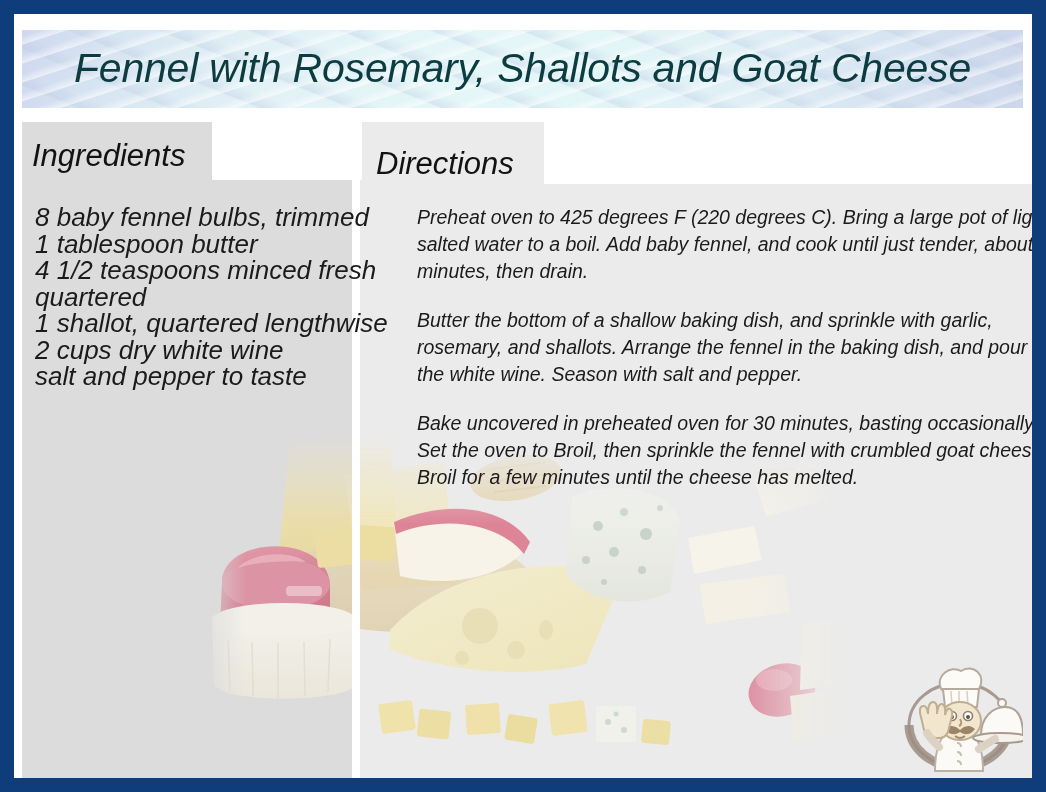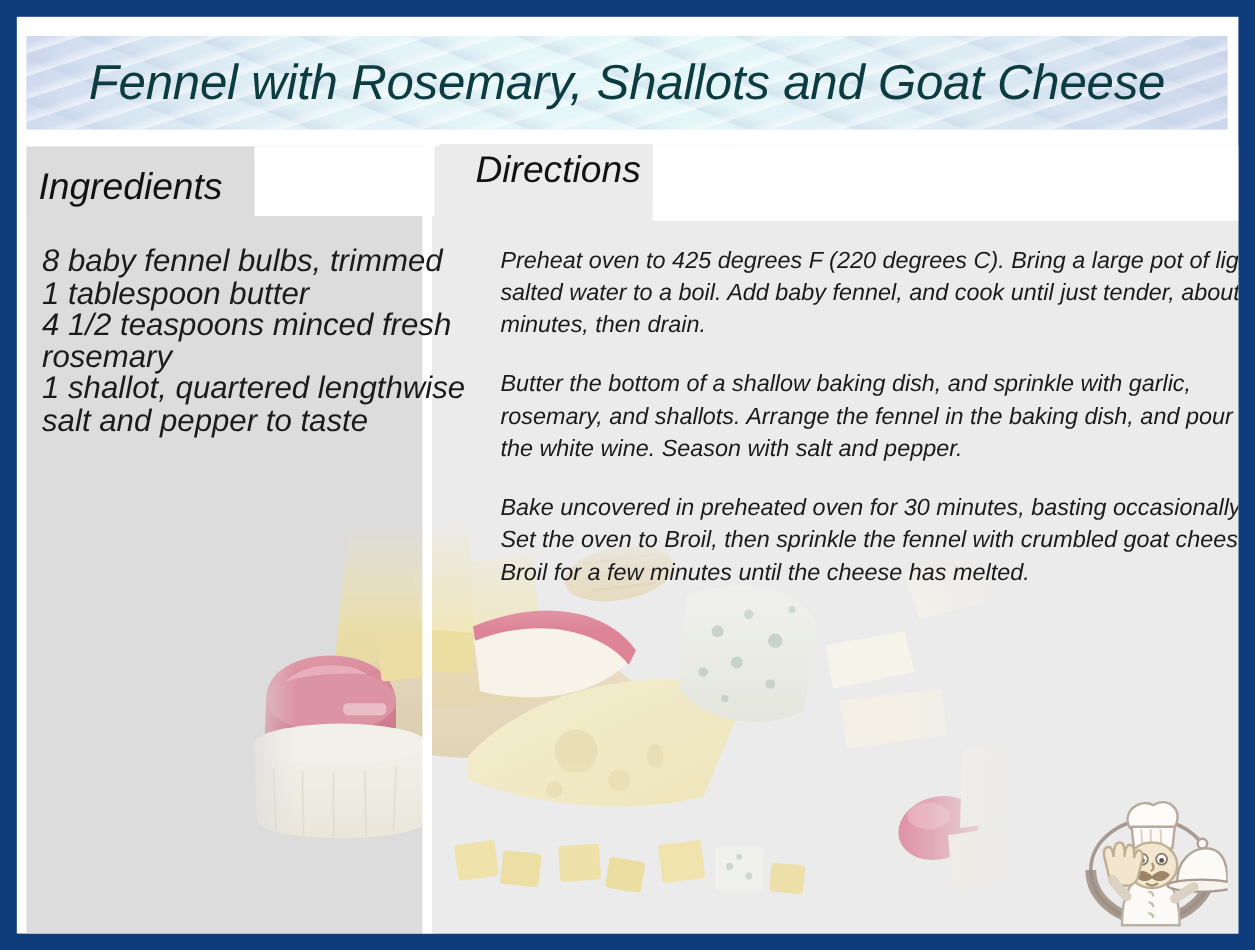--- a/index.html
+++ b/index.html
@@ -145,25 +145,24 @@
     white-space: nowrap;
   }
   #tab-ingredients {
     left: 8px;
     top: 120px;
     width: 190px;
     height: 46px;
   }
   #tab-directions {
     left: 352px;
-    top: 106px;
+    top: 128px;
     width: 178px;
     height: 46px;
     background: #EBEBEB;
-    text-align: right;
   }
   #tab-notch-ing {
     position: absolute;
     left: 198px;
     top: 108px;
     width: 150px;
     height: 58px;
     background: #ffffff;
   }
   #tab-notch-dir {
@@ -343,22 +342,23 @@
     <div id="tab-notch-dir"></div>
 
     <div class="tab" id="tab-ingredients">Ingredients</div>
 
     <div class="tab" id="tab-directions">Directions</div>
 
     <ul id="ingredients-list">
       <li>8 baby fennel bulbs, trimmed</li>
       <li>1 tablespoon butter</li>
       <li>4 1/2 teaspoons minced fresh</li>
-      <li>rosemary</li>
+      <li>quartered</li>
       <li>1 shallot, quartered lengthwise</li>
+      <li>2 cups dry white wine</li>
       <li>salt and pepper to taste</li>
     </ul>
 
     <div id="directions-body">
       <p>Preheat oven to 425 degrees F (220 degrees C). Bring a large pot of lightly salted water to a boil. Add baby fennel, and cook until just tender, about 10 minutes, then drain.</p>
       <p>Butter the bottom of a shallow baking dish, and sprinkle with garlic, rosemary, and shallots. Arrange the fennel in the baking dish, and pour in the white wine. Season with salt and pepper.</p>
       <p>Bake uncovered in preheated oven for 30 minutes, basting occasionally. Set the oven to Broil, then sprinkle the fennel with crumbled goat cheese. Broil for a few minutes until the cheese has melted.</p>
     </div>
 
     <div id="chef-logo">

